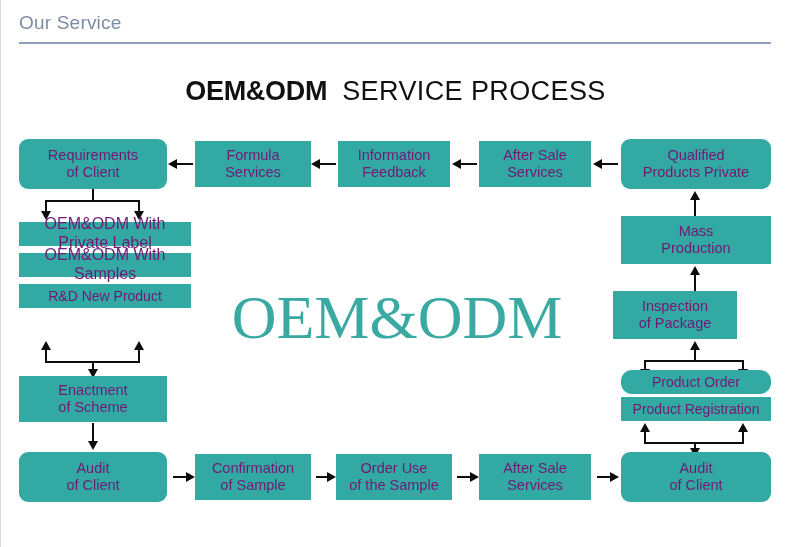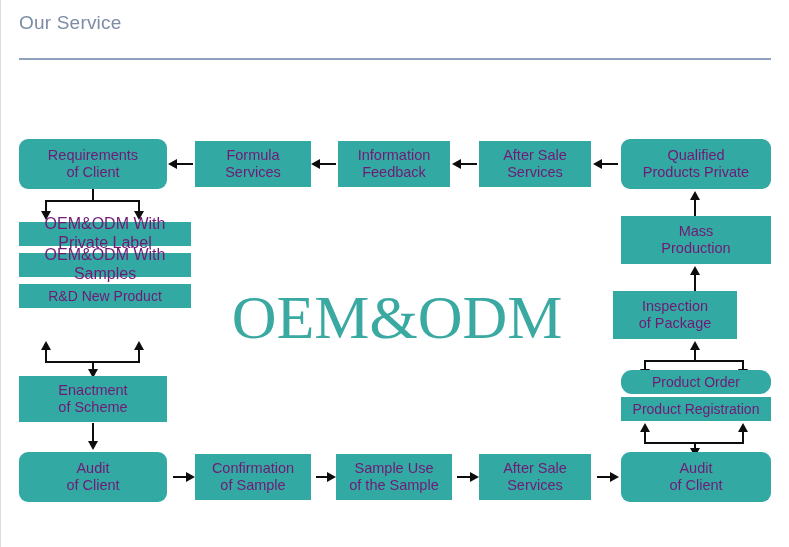--- a/index.html
+++ b/index.html
@@ -8,21 +8,21 @@
     background:#ffffff;
     font-family:"Liberation Sans", sans-serif;
     overflow:hidden;
   }
   #page{position:relative;width:789px;height:547px;box-sizing:border-box;border-left:1px solid #d8dde3;}
 
   
   #section-header{position:absolute;left:18px;top:10px;width:752px;}
   #section-title{
     font-size:19px;color:#7c8ca6;letter-spacing:.2px;line-height:26px;
-    padding-bottom:22px;
+    padding-bottom:6px;
   }
   #section-rule{height:2px;background:#8fa2bd;width:752px;}
 
   
   #process-title{
     position:absolute;left:0;top:74px;width:789px;text-align:center;
     font-size:27px;color:#111;line-height:34px;white-space:nowrap;
   }
   #process-title .strong{font-weight:bold;letter-spacing:-0.3px;}
   #process-title .light{font-weight:400;letter-spacing:.4px;}
@@ -60,20 +60,23 @@
 </head>
 <body>
 
 <div id="page">
 
   <div id="section-header">
     <div id="section-title">Our Service</div>
     <div id="section-rule"></div>
   </div>
 
+  <div id="process-title">
+    <span class="strong">OEM&amp;ODM</span><span>&nbsp;&nbsp;</span><span class="light">SERVICE PROCESS</span>
+  </div>
 
   <div id="center-logo">OEM&amp;ODM</div>
 
   <div class="box round" style="left:18px;top:139px;width:148px;height:50px;">
     <div>
       <div>Requirements</div>
       <div>of Client</div>
     </div>
   </div>
 
@@ -204,21 +207,21 @@
 
   <div class="box" style="left:194px;top:454px;width:116px;height:46px;">
     <div>
       <div>Confirmation</div>
       <div>of Sample</div>
     </div>
   </div>
 
   <div class="box" style="left:335px;top:454px;width:116px;height:46px;">
     <div>
-      <div>Sample Use</div>
+      <div>Order Use</div>
       <div>of the Sample</div>
     </div>
   </div>
 
   <div class="box" style="left:478px;top:454px;width:112px;height:46px;">
     <div>
       <div>After Sale</div>
       <div>Services</div>
     </div>
   </div>

